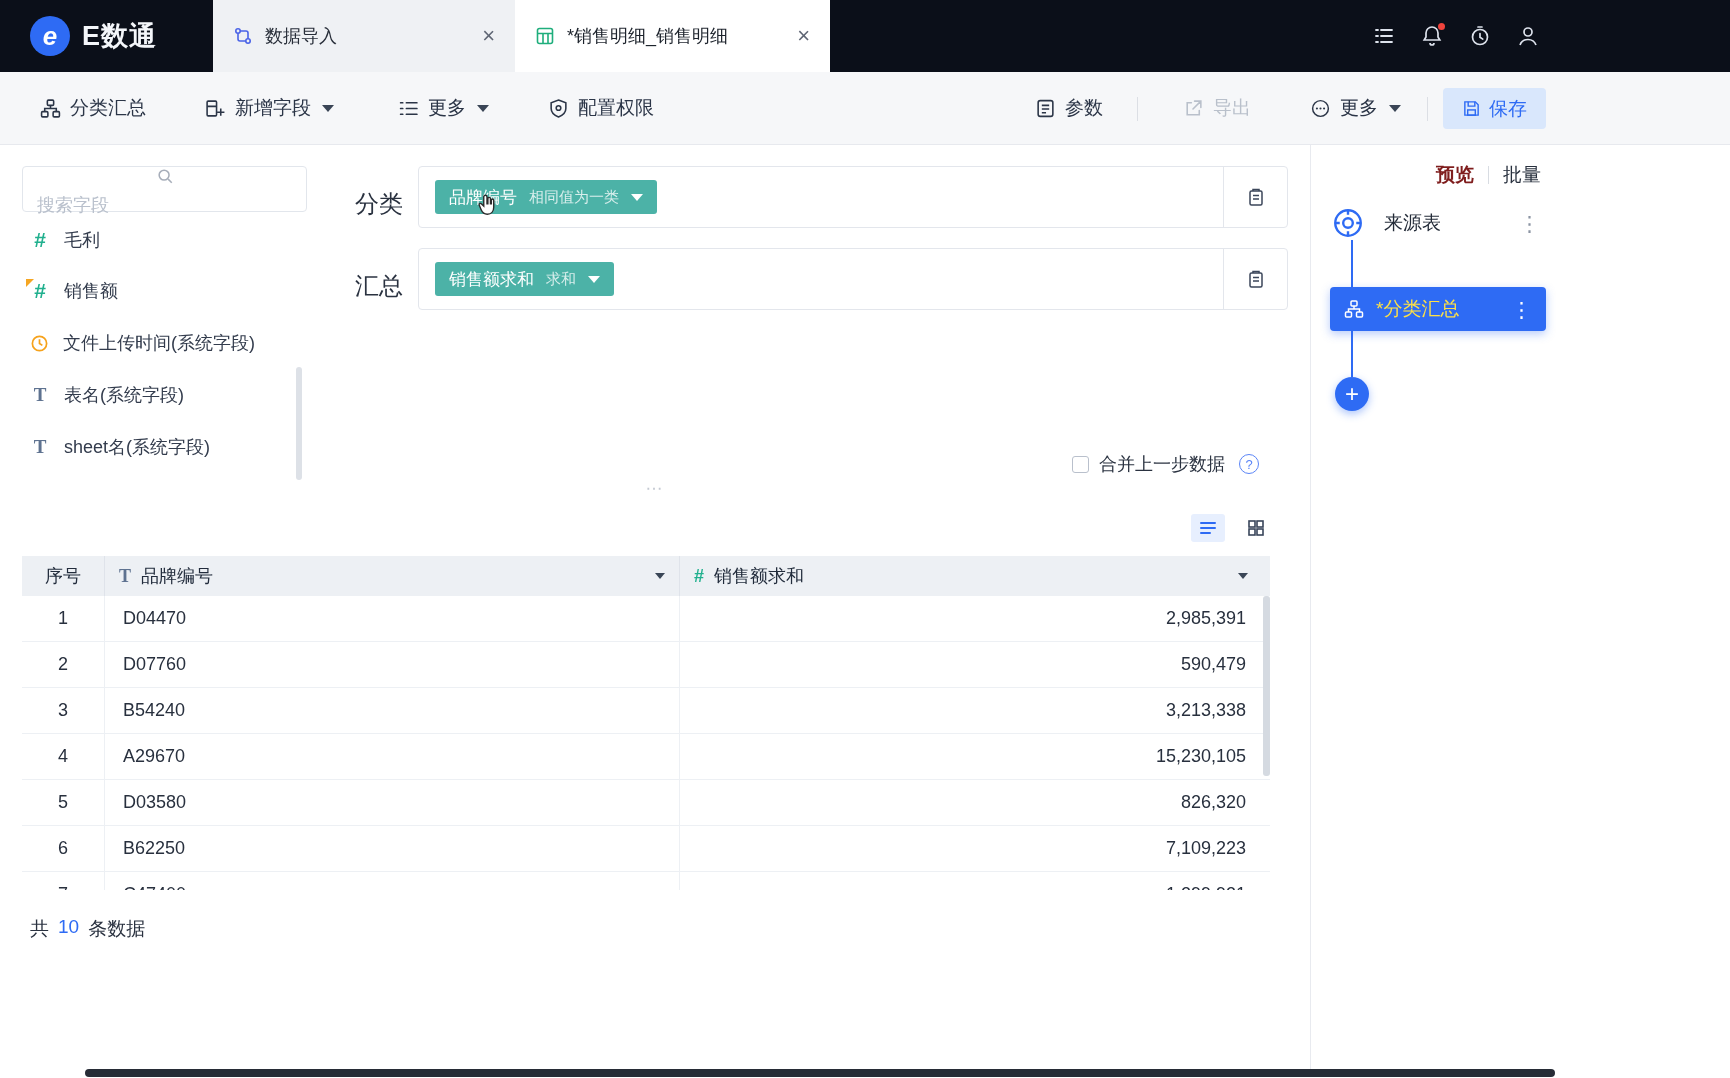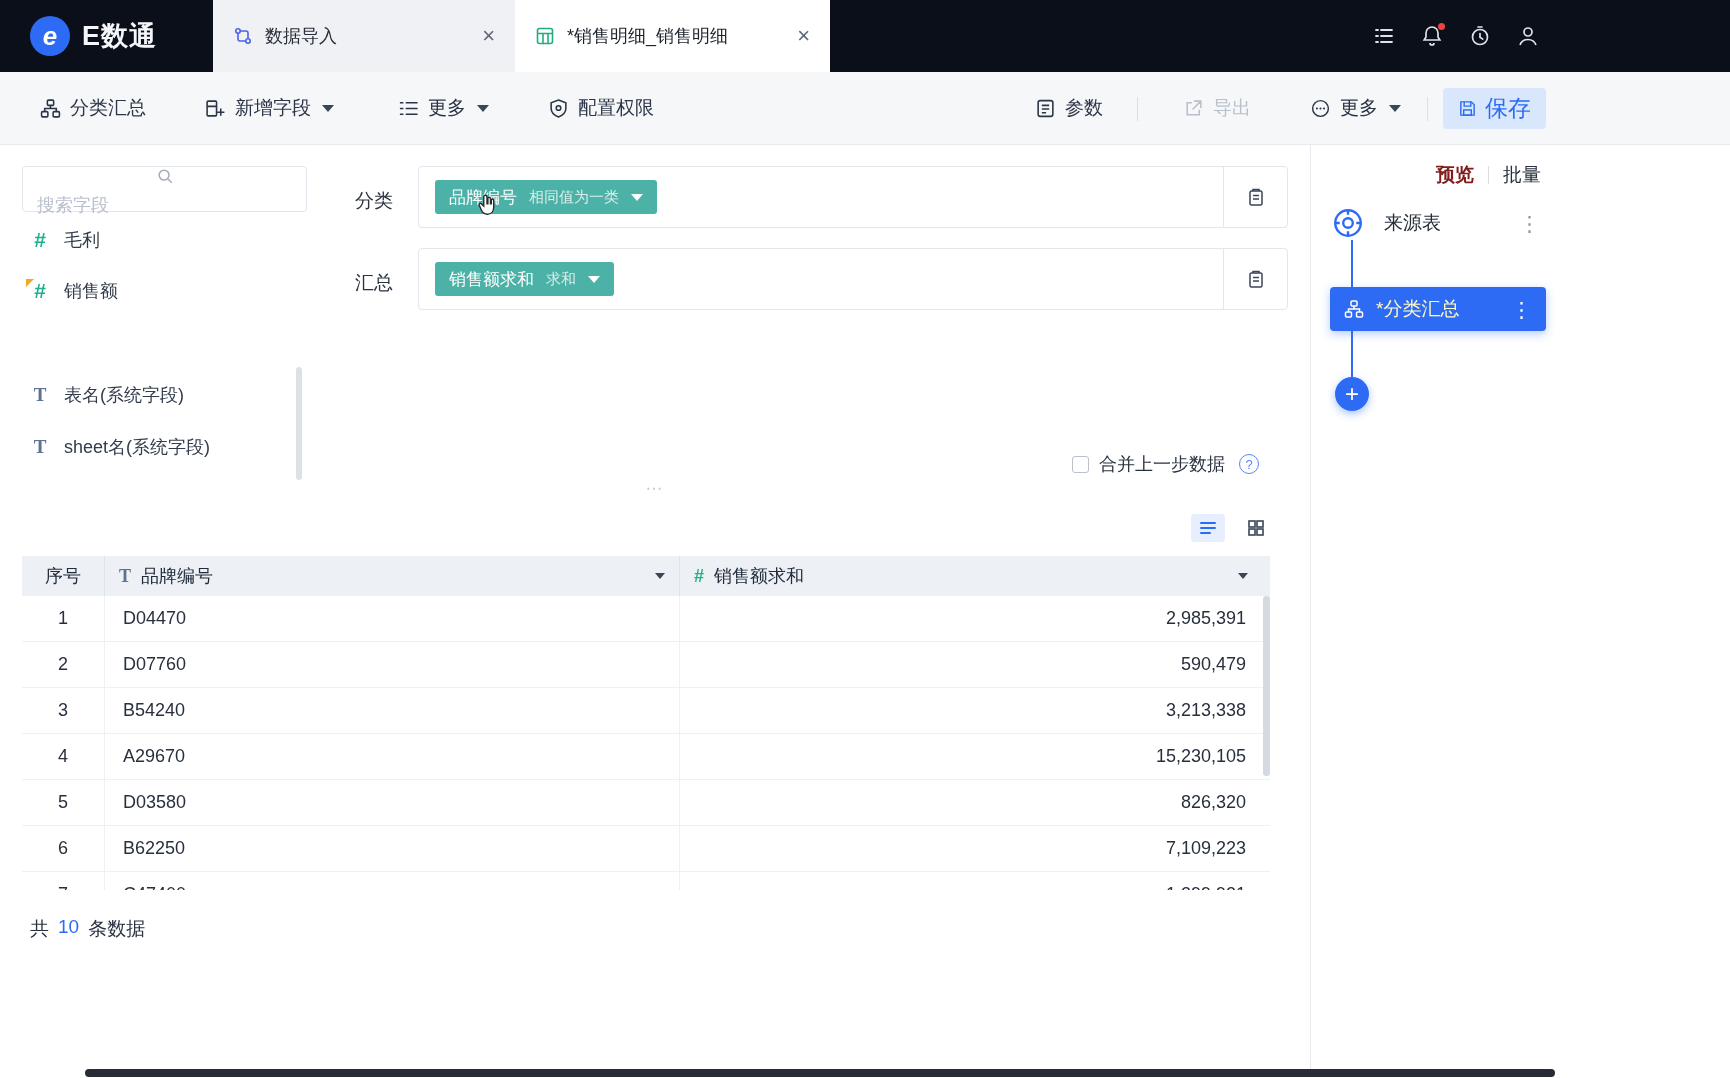--- a/index.html
+++ b/index.html
@@ -27,39 +27,39 @@
 
   
   .toolbar { position:absolute; left:0; top:72px; width:1730px; height:73px; background:#f6f7f9; border-bottom:1px solid #e7e9ee; }
   .tb-item { position:absolute; top:0; height:72px; display:flex; align-items:center; gap:9px; color:#2b3547; font-size:19px; cursor:pointer; }
   .tb-icon { width:21px; height:21px; color:#2b3547; }
   .tb-caret { width:0; height:0; border-left:6px solid transparent; border-right:6px solid transparent; border-top:7px solid #3a4556; margin-left:2px; }
   .tb-divider { position:absolute; top:25px; width:1px; height:24px; background:#dcdfe5; }
   .tb-disabled { color:#b9c0cb; cursor:default; }
   .tb-disabled .tb-icon { color:#b9c0cb; }
   .save-btn { position:absolute; left:1443px; top:16px; width:103px; height:41px; background:#d9e7fc; border-radius:4px;
-    display:flex; align-items:center; justify-content:center; gap:8px; color:#2e6bf4; font-size:23px; cursor:pointer; }
+    display:flex; align-items:center; justify-content:center; gap:8px; color:#2e6bf4; font-size:19px; cursor:pointer; }
   .save-btn .tb-icon { color:#2e6bf4; width:19px; height:19px; }
 
   
   .search-box { position:absolute; left:22px; top:166px; width:285px; height:46px; border:1px solid #e2e6ec; border-radius:4px;
     display:flex; align-items:center; gap:10px; padding:0 14px; background:#fff;flex-direction:column; }
   .search-box svg { width:18px; height:18px; color:#a7aeba; flex:none; }
   .search-box input { border:none; outline:none; font-size:18px; color:#333; width:100%; font-family:"Liberation Sans",sans-serif; background:transparent; }
   .search-box input::placeholder { color:#b9c0cc; }
   .field-item { position:absolute; left:30px; width:275px; height:44px; display:flex; align-items:center; gap:14px;
     font-size:18px; color:#333c4d; cursor:pointer; }
   .fi-num { color:#21b08e; font-size:21px; font-weight:bold; width:20px; text-align:center; position:relative; }
   .fi-num .flag { position:absolute; left:-4px; top:0px; width:0; height:0; border-top:8px solid #f5a623; border-right:8px solid transparent; }
   .fi-clock { width:19px; height:19px; color:#f6a21b; }
   .fi-text { color:#5e7290; font-size:19px; font-weight:bold; width:20px; text-align:center; font-family:"Liberation Serif", serif; }
   .side-scroll { position:absolute; left:296px; top:367px; width:6px; height:113px; background:#dde1e7; border-radius:3px; }
 
   
-  .cfg-label { position:absolute; left:355px; font-size:19px; color:#2a3240; }
+  .cfg-label { position:absolute; left:355px; font-size:24px; color:#2a3240; }
   .cfg-box { position:absolute; left:418px; width:870px; height:62px; border:1px solid #e3e6ec; border-radius:4px; background:#fff; }
   .cfg-paste { position:absolute; right:0; top:0; width:64px; height:60px; border-left:1px solid #e3e6ec;
     display:flex; align-items:center; justify-content:center; cursor:pointer; }
   .cfg-paste svg { width:20px; height:20px; color:#3b465a; }
   .pill { position:absolute; left:16px; top:13px; height:34px; background:#4cb2a7; border-radius:3px;
     display:flex; align-items:center; gap:12px; padding:0 14px; cursor:pointer; }
   .pill-name { color:#ffffff; font-size:17px; }
   .pill-hint { color:rgba(255,255,255,0.78); font-size:15px; }
   .pill-caret { width:0; height:0; border-left:6px solid transparent; border-right:6px solid transparent; border-top:7px solid #ffffff; }
   .merge-row { position:absolute; left:1072px; top:452px; display:flex; align-items:center; gap:10px; }
@@ -97,21 +97,21 @@
   .flow-tab-preview { color:#7f1d1d; cursor:pointer;font-weight:bold; }
   .flow-tab-divider { width:1px; height:18px; background:#d8dce2; }
   .flow-tab-batch { color:#28303e; cursor:pointer; }
   .src-node { position:absolute; left:1330px; top:202px; width:216px; height:42px; display:flex; align-items:center; gap:18px; cursor:pointer; }
   .src-icon { width:36px; height:36px; color:#2e6bf4; }
   .src-label { font-size:19px; color:#232b38; }
   .node-menu { margin-left:auto; color:#8b94a3; font-size:21px; line-height:1; cursor:pointer; padding-right:6px; }
   .sum-node { position:absolute; left:1330px; top:287px; width:216px; height:44px; background:#2e6bf4; border-radius:4px;
     box-shadow:0 3px 10px rgba(46,107,244,0.35); display:flex; align-items:center; gap:12px; padding:0 14px; cursor:pointer; }
   .sum-node svg { width:20px; height:20px; color:#ffffff; }
-  .sum-label { color:#fef9c3; font-size:19px; }
+  .sum-label { color:#fde047; font-size:19px; }
   .sum-node .node-menu { color:#fff; padding-right:0; }
   .connector { position:absolute; left:1351px; width:2px; background:#2e6bf4; }
   .conn1 { top:240px; height:47px; }
   .conn2 { top:331px; height:46px; }
   .add-node { position:absolute; left:1335px; top:377px; width:34px; height:34px; border-radius:50%; background:#2e6bf4;
     color:#fff; display:flex; align-items:center; justify-content:center; font-size:24px; line-height:1;
     box-shadow:0 3px 8px rgba(46,107,244,0.4); cursor:pointer; }
 
   
   .hscroll { position:absolute; left:85px; top:1069px; width:1470px; height:8px; background:#272c36; border-radius:4px; }
@@ -261,20 +261,27 @@
   </div>
 
   <div class="field-item" style="top:218px;">
     <span class="fi-num">#</span>
     <span>毛利</span>
   </div>
   <div class="field-item" style="top:269px;">
     <span class="fi-num"><span class="flag"></span><span>#</span></span>
     <span>销售额</span>
   </div>
+  <div class="field-item" style="top:321px;">
+    <svg class="fi-clock" viewBox="0 0 20 20" fill="none" stroke="currentColor" stroke-width="1.8">
+      <circle cx="10" cy="10" r="7.5"></circle>
+        <path d="M10 5.5V10l3 2"></path>
+    </svg>
+    <span>文件上传时间(系统字段)</span>
+  </div>
   <div class="field-item" style="top:373px;">
     <span class="fi-text">T</span>
     <span>表名(系统字段)</span>
   </div>
   <div class="field-item" style="top:425px;">
     <span class="fi-text">T</span>
     <span>sheet名(系统字段)</span>
   </div>
 
   <div class="side-scroll"></div>

